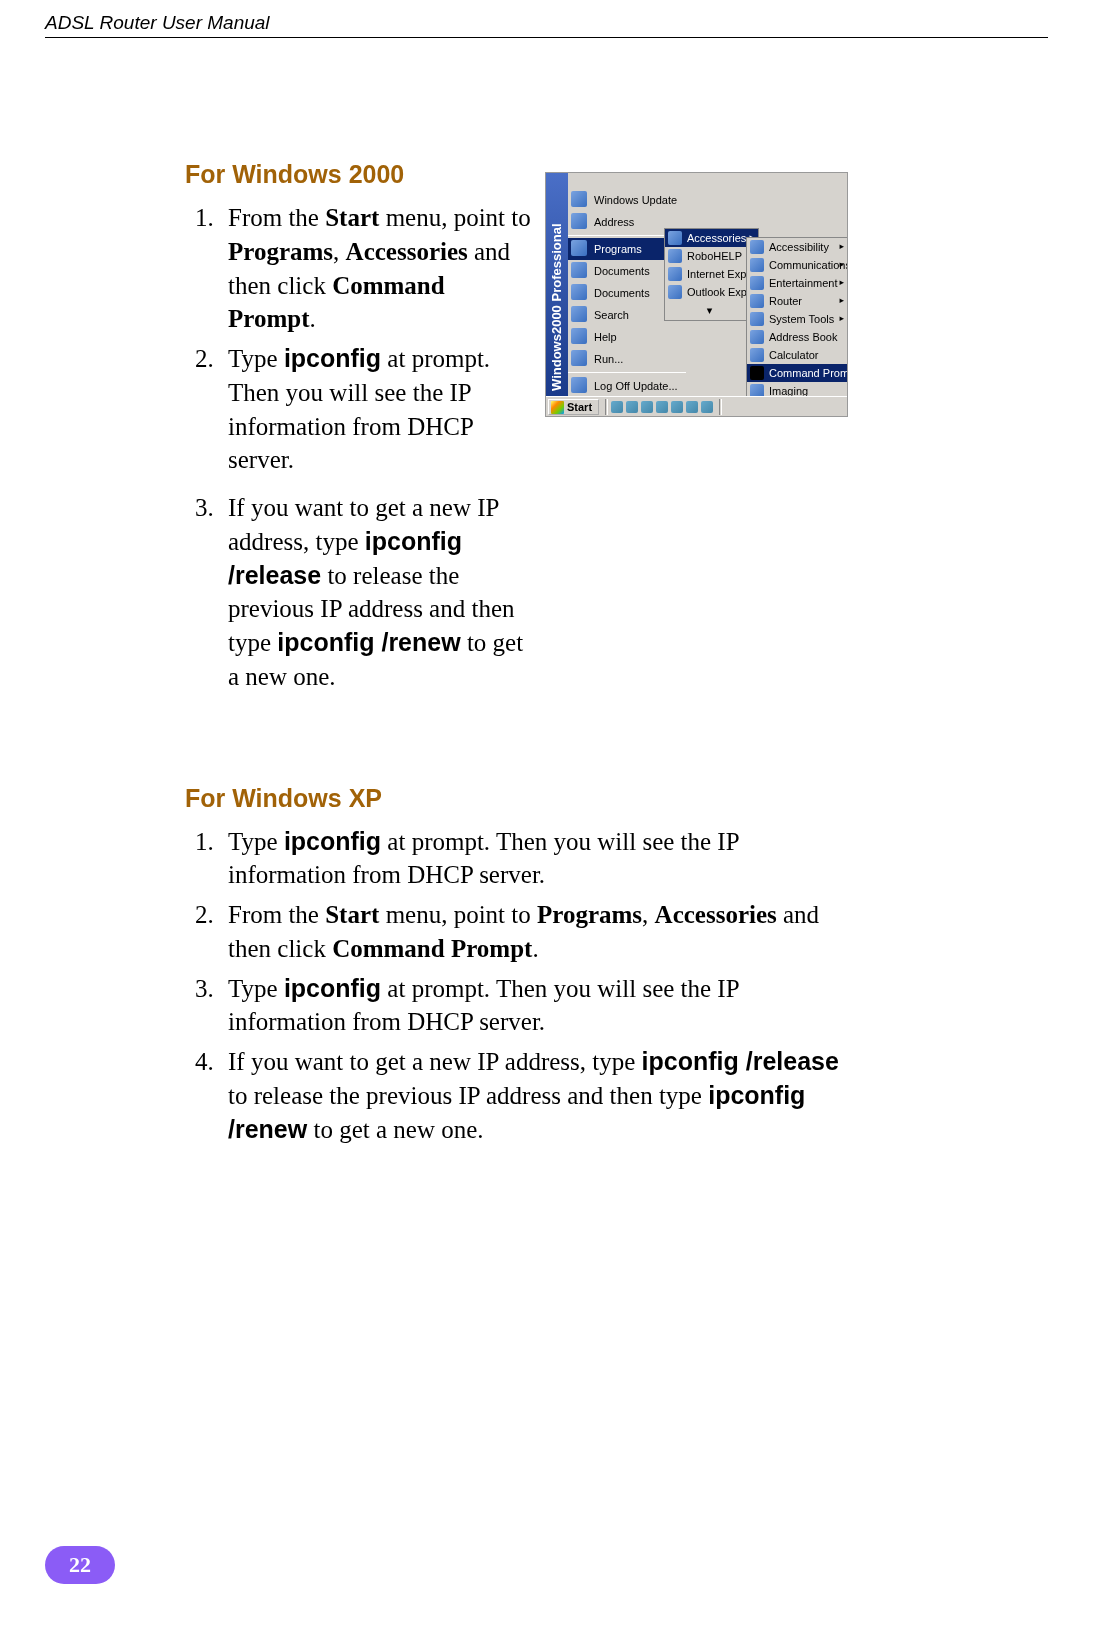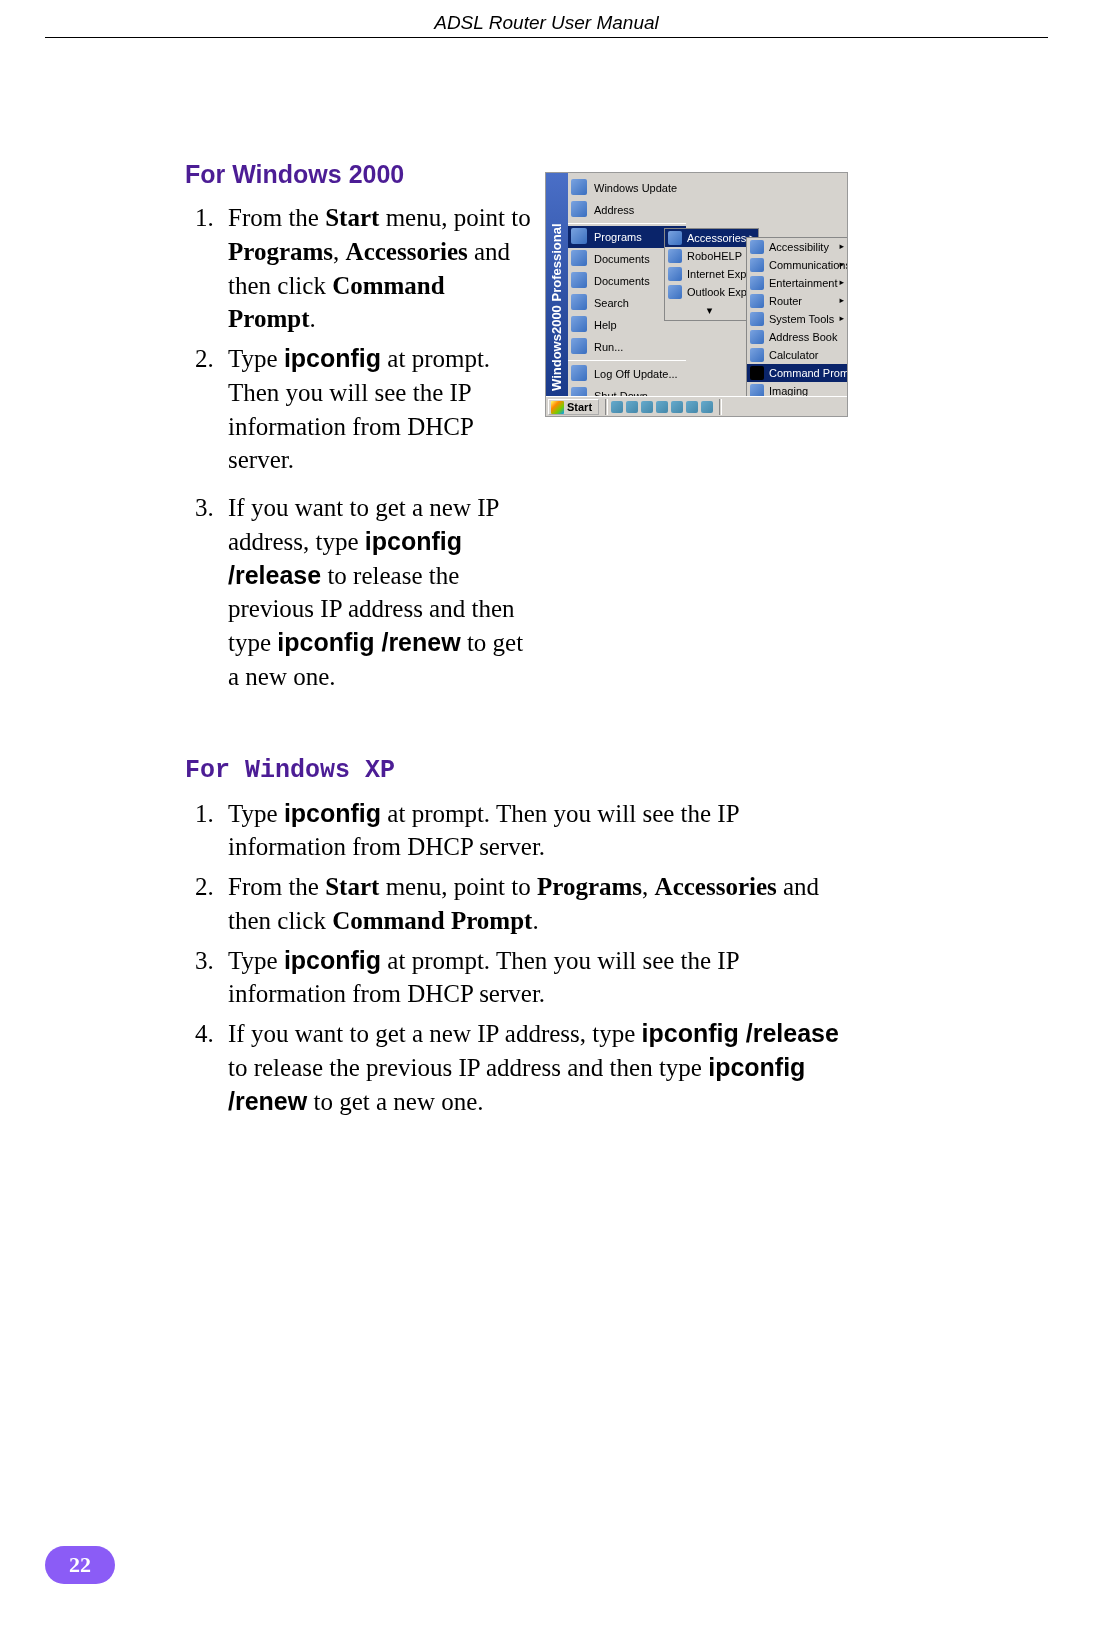--- a/index.html
+++ b/index.html
@@ -13,30 +13,29 @@
     .header {
       position: absolute;
       top: 12px;
       left: 45px;
       right: 45px;
       border-bottom: 1px solid #000;
       padding-bottom: 3px;
       font-style: italic;
       font-size: 19px;
       font-family: Verdana, Arial, sans-serif;
-      text-align: center;
     }
     .content {
       position: absolute;
       top: 140px;
       left: 185px;
       width: 660px;
     }
     .section-heading {
-      color: #4c1d95;
+      color: #a16207;
       font-weight: bold;
       font-size: 25px;
       font-family: Verdana, Arial, sans-serif;
       margin-bottom: 12px;
       margin-top: 20px;
     }
     .two-col {
       display: flex;
       gap: 15px;
     }
@@ -71,21 +70,21 @@
     .ss-side {
       position: absolute; left: 0; top: 0; bottom: 20px; width: 22px;
       background: linear-gradient(to bottom, #4a6fc7, #1a3a8a);
     }
     .ss-side-text {
       transform: rotate(-90deg); transform-origin: left top;
       position: absolute; bottom: -10px; left: 3px; color: white;
       font-weight: bold; font-size: 13px; white-space: nowrap;
       width: 200px;
     }
-    .ss-col1 { position: absolute; left: 22px; top: 4px; width: 118px; bottom: 20px; background: #d6d3ce; }
+    .ss-col1 { position: absolute; left: 22px; top: 16px; width: 118px; bottom: 20px; background: #d6d3ce; }
     .ss-col2 { position: absolute; left: 118px; top: 55px; width: 95px; background: #d6d3ce; border: 1px solid #888; }
     .ss-col3 { position: absolute; left: 200px; top: 64px; width: 103px; background: #d6d3ce; border: 1px solid #888; }
     .ss-item { padding: 3px 4px 3px 22px; position: relative; white-space: nowrap; overflow: hidden; }
     .ss-item.arrow::after { content: "▸"; position: absolute; right: 4px; font-size: 9px; }
     .ss-item .ic {
       position: absolute; left: 3px; top: 2px; width: 14px; height: 14px;
       background: linear-gradient(135deg,#7aa3e0,#3a6fc0); border-radius: 2px;
     }
     .ss-item.highlight { background: #0a246a; color: white; }
     .ss-item.programs { background: #0a246a; color: white; }
@@ -137,21 +136,21 @@
         <li>
           <span>Type </span><span class="mono">ipconfig</span><span> at prompt. Then you will see the IP information from DHCP server.</span>
         </li>
         <li class="spaced">
           <span>If you want to get a new IP address, type </span><span class="mono">ipconfig /release</span><span> to release the previous IP address and then type </span><span class="mono">ipconfig /renew</span><span>  to get a new one.</span>
         </li>
       </ol>
     </div>
   </div>
 
-  <div class="section-heading" style="margin-top:56px;font-family:Liberation Mono, monospace;">For Windows XP</div>
+  <div class="section-heading" style="margin-top:84px;">For Windows XP</div>
 
   <div class="text-col">
     <ol>
       <li>
         <span>Type </span><span class="mono">ipconfig</span><span> at prompt. Then you will see the IP information from DHCP server.</span>
       </li>
       <li>
         <span>From the </span><span class="b">Start</span><span> menu, point to </span><span class="b">Programs</span><span>, </span><span class="b">Accessories</span><span> and then click </span><span class="b">Command Prompt</span><span>.</span>
       </li>
       <li>

